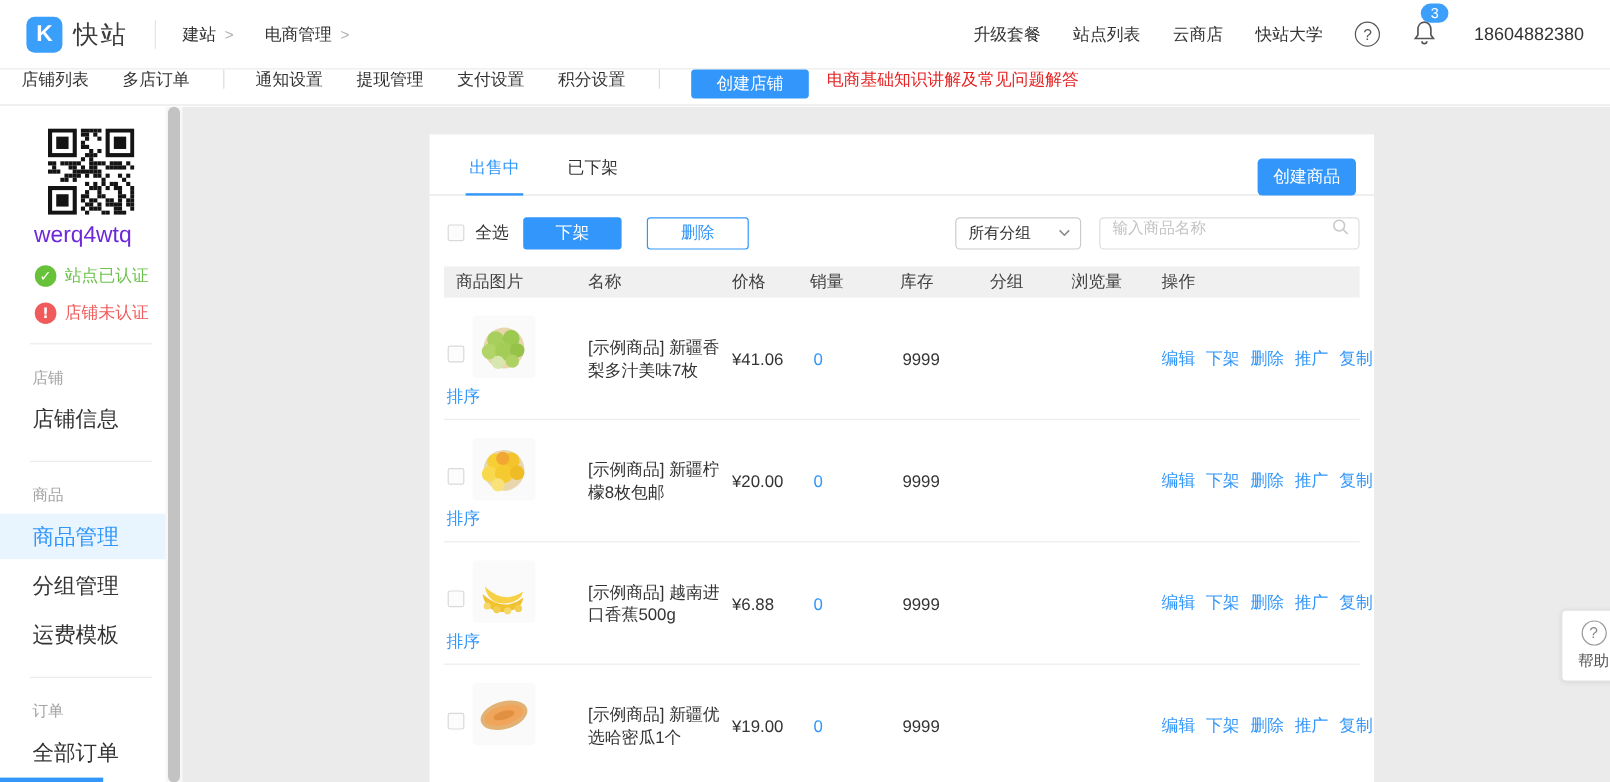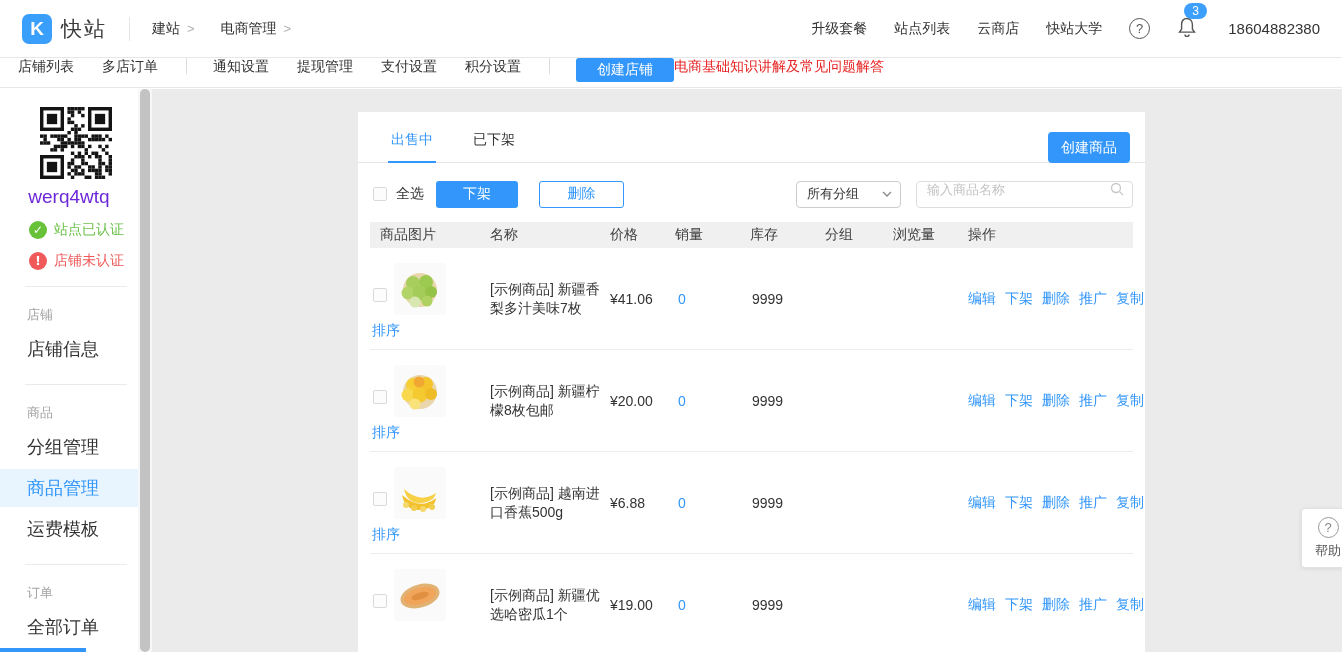--- a/index.html
+++ b/index.html
@@ -19,21 +19,21 @@
   .hlink{font-size:14px;color:#333}
   .help-circle{width:21px;height:21px;border:1.5px solid #555;border-radius:50%;color:#555;font-size:13px;display:flex;align-items:center;justify-content:center}
   .bell-wrap{position:relative;margin-right:4px}
   .notif-badge{position:absolute;top:-13px;left:7px;background:#3d9ffc;color:#fff;font-size:12px;line-height:16px;border-radius:9px;padding:0 8px}
   .phone{font-size:15px;color:#333}
 
   
   .subnav{height:30px;display:flex;align-items:flex-start;padding:0 18px;border-bottom:1px solid #e7e7e7;background:#fff}
   .subnav .item{font-size:14px;color:#333;margin-right:28px}
   .subnav .vdiv{width:1px;height:16px;background:#ddd;margin:0 26px 0 0}
-  .create-shop-btn{background:#3296fa;color:#fff;font-size:14px;border:none;border-radius:3px;padding:3px 21px;margin-right:0;cursor:pointer}
+  .create-shop-btn{background:#3296fa;color:#fff;font-size:14px;border:none;border-radius:3px;padding:3px 21px;margin-right:15px;cursor:pointer}
   .promo-link{color:#e62222;font-size:14px}
 
   
   .sidebar{position:absolute;top:89px;left:0;bottom:0;width:152px;background:#fff}
   .side-scroll-track{position:absolute;right:0;top:0;bottom:0;width:14px;background:#f7f7f7}
   .side-scroll-thumb{position:absolute;right:2px;top:0;bottom:0;width:10px;background:#c3c3c3;border-radius:6px}
   .qr-box{width:72px;height:72px;margin:18px auto 7px;display:block}
   .qr-caption{text-align:center;font-size:19px;color:#6d28d9;width:138px}
   .vbadge{display:flex;align-items:center;gap:7px;margin:13px 0 0 29px;font-size:14px}
   .vbadge-icon{width:18px;height:18px;border-radius:50%;color:#fff;font-size:12px;display:flex;align-items:center;justify-content:center;font-family:"DejaVu Sans",sans-serif;flex:0 0 18px}
@@ -281,22 +281,22 @@
   <div class="vbadge warn">
     <span class="vbadge-icon">!</span>
     <span class="txt">店铺未认证</span>
   </div>
   <nav id="sidebar-menu">
       <div class="side-divider"></div>
       <div class="side-section-title">店铺</div>
       <div class="side-item">店铺信息</div>
       <div class="side-divider"></div>
       <div class="side-section-title">商品</div>
+      <div class="side-item active">商品管理</div>
       <div class="side-item">分组管理</div>
-      <div class="side-item active">商品管理</div>
       <div class="side-item">运费模板</div>
       <div class="side-divider"></div>
       <div class="side-section-title">订单</div>
       <div class="side-item">全部订单</div>
       <div class="side-item">拼团管理</div>
     </nav>
   <div class="side-scroll-track">
     <div class="side-scroll-thumb"></div>
   </div>
   <div class="bottom-strip"></div>

